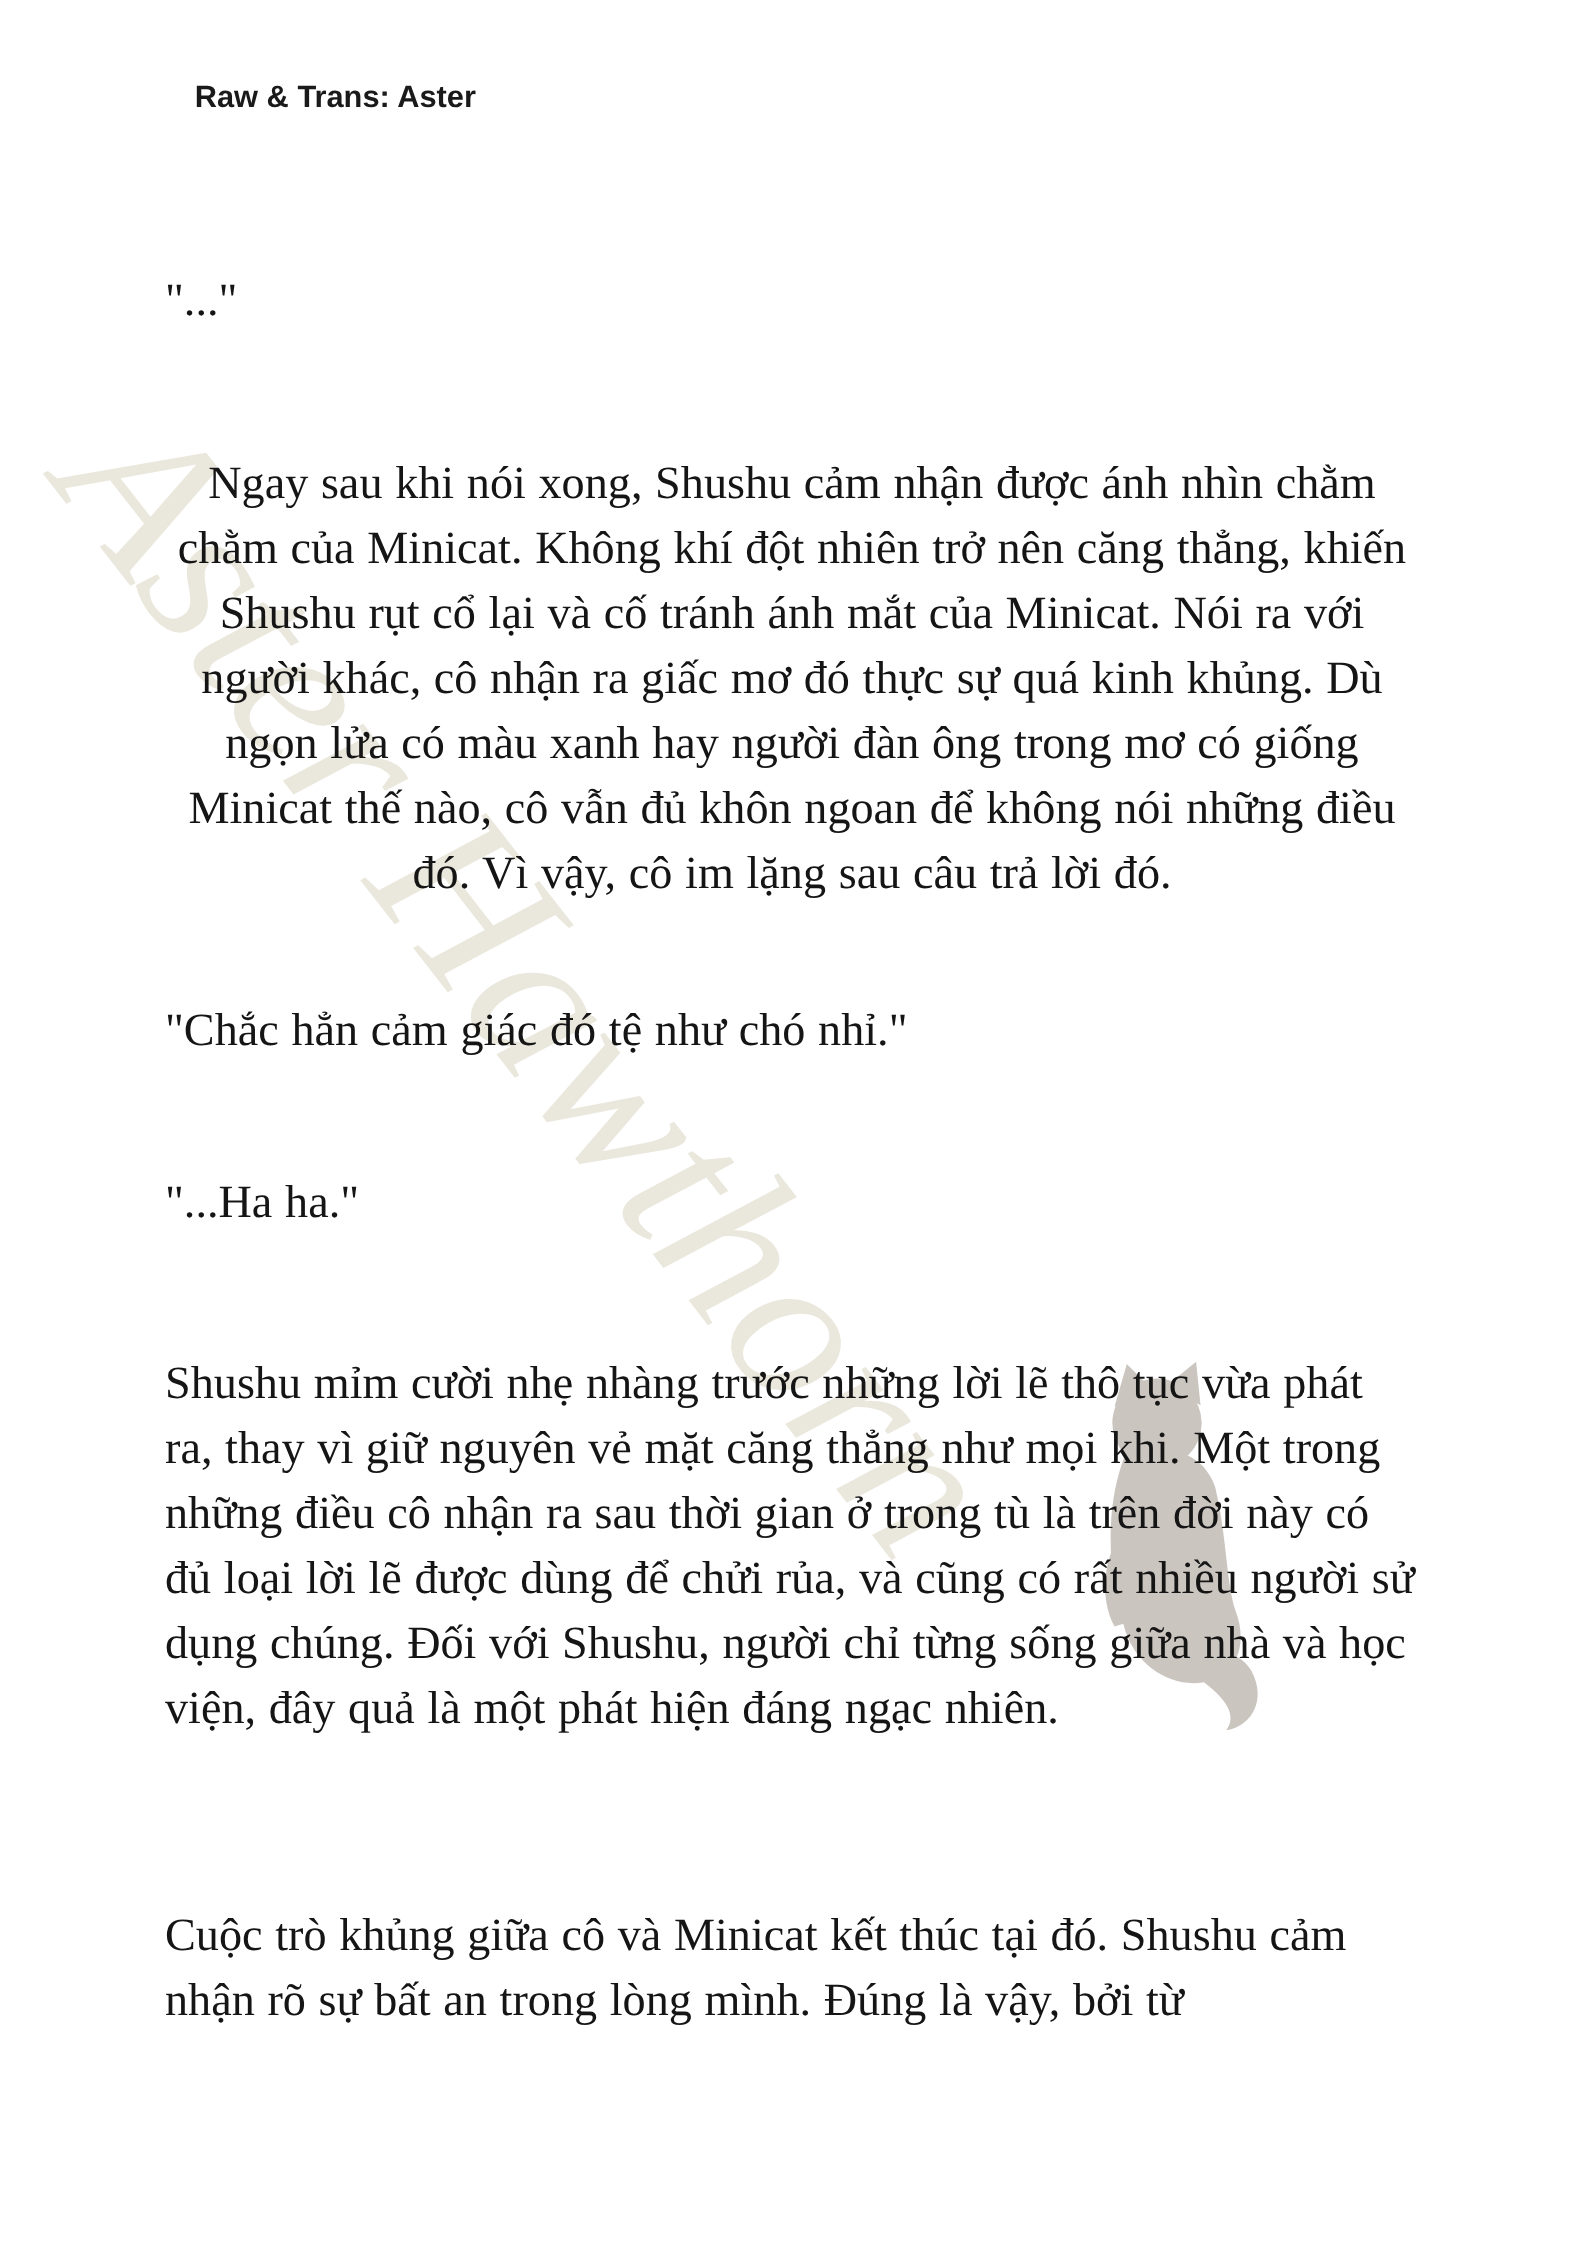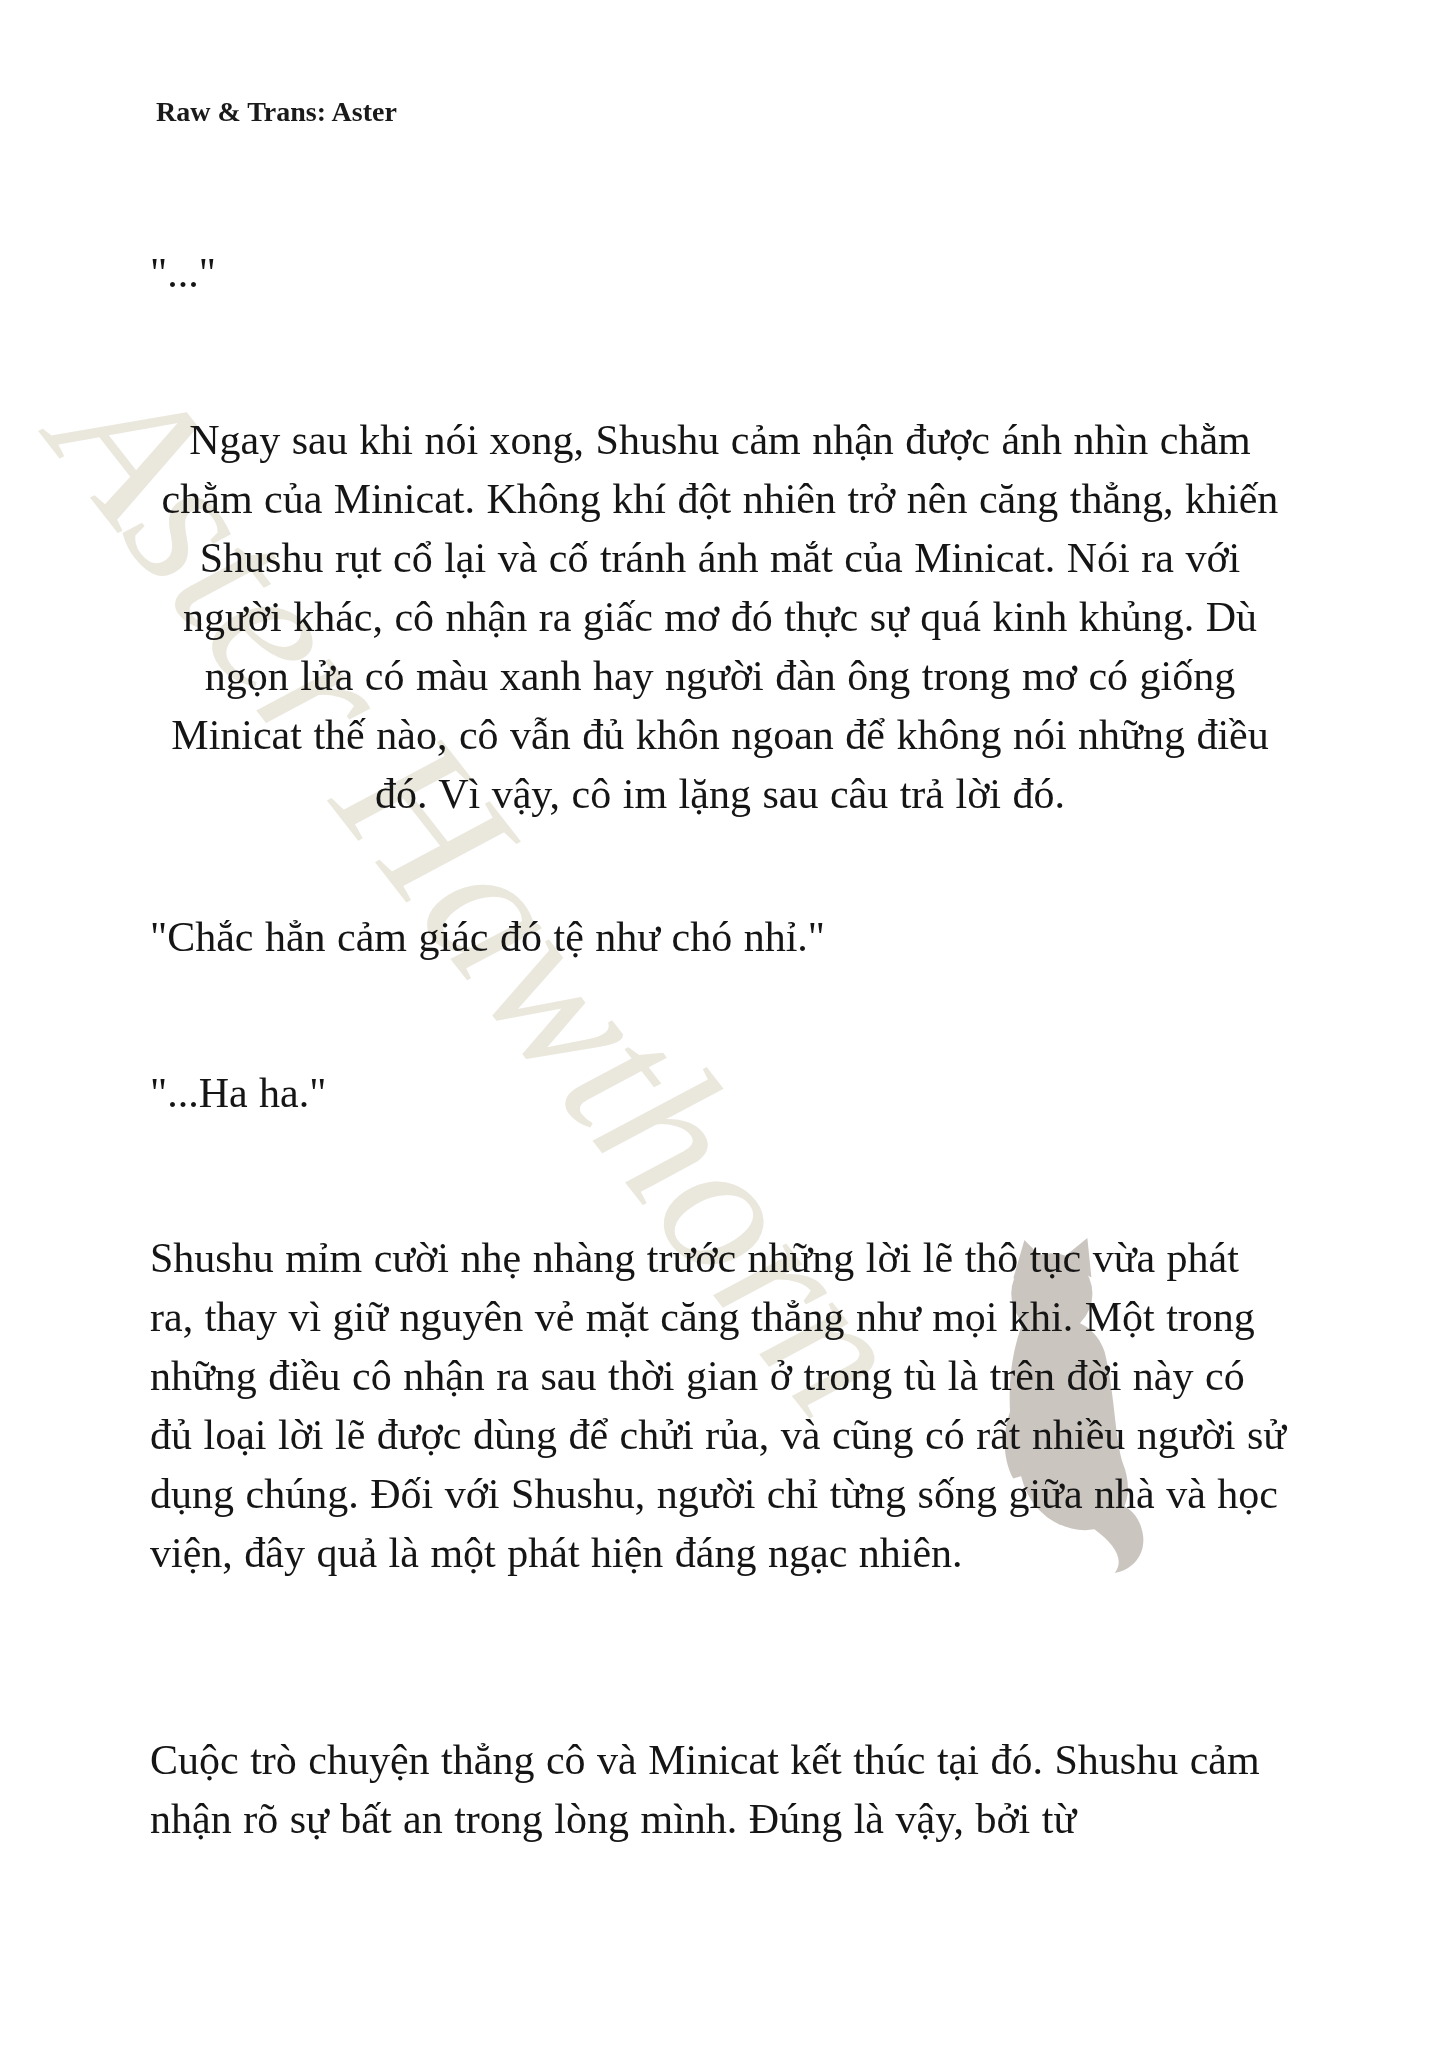--- a/index.html
+++ b/index.html
@@ -10,29 +10,28 @@
   .page {
     position: relative;
     width: 1450px;
     height: 2048px;
     background: #ffffff;
     overflow: hidden;
     font-family: "Liberation Serif", serif;
   }
   .doc-header {
     position: absolute;
-    left: 156px;
+    left: 177px;
     top: 72px;
-    font-family: Liberation Serif, serif;
+    font-family: Liberation Sans, sans-serif;
     font-size: 28px;
     font-weight: bold;
     color: #1a1a1a;
     z-index: 3;
     white-space: nowrap;
-    margin-top: 24px;
   }
   .text-block {
     position: absolute;
     left: 150px;
     width: 1140px;
     font-family: "Liberation Serif", serif;
     font-size: 42px;
     line-height: 59px;
     color: #151515;
     text-align: left;
@@ -107,15 +106,15 @@
   <div class="text-block block-0">"..."</div>
 
   <div class="text-block block-1">Ngay sau khi nói xong, Shushu cảm nhận được ánh nhìn chằm chằm của Minicat. Không khí đột nhiên trở nên căng thẳng, khiến Shushu rụt cổ lại và cố tránh ánh mắt của Minicat. Nói ra với người khác, cô nhận ra giấc mơ đó thực sự quá kinh khủng. Dù ngọn lửa có màu xanh hay người đàn ông trong mơ có giống Minicat thế nào, cô vẫn đủ khôn ngoan để không nói những điều đó. Vì vậy, cô im lặng sau câu trả lời đó.</div>
 
   <div class="text-block block-2">"Chắc hẳn cảm giác đó tệ như chó nhỉ."</div>
 
   <div class="text-block block-3">"...Ha ha."</div>
 
   <div class="text-block block-4">Shushu mỉm cười nhẹ nhàng trước những lời lẽ thô tục vừa phát ra, thay vì giữ nguyên vẻ mặt căng thẳng như mọi khi. Một trong những điều cô nhận ra sau thời gian ở trong tù là trên đời này có đủ loại lời lẽ được dùng để chửi rủa, và cũng có rất nhiều người sử dụng chúng. Đối với Shushu, người chỉ từng sống giữa nhà và học viện, đây quả là một phát hiện đáng ngạc nhiên.</div>
 
-  <div class="text-block block-5">Cuộc trò chuyện thẳng cô và Minicat kết thúc tại đó. Shushu cảm nhận rõ sự bất an trong lòng mình. Đúng là vậy, bởi từ</div>
+  <div class="text-block block-5">Cuộc trò khủng giữa cô và Minicat kết thúc tại đó. Shushu cảm nhận rõ sự bất an trong lòng mình. Đúng là vậy, bởi từ</div>
 
 </div>
 
 </body></html>

